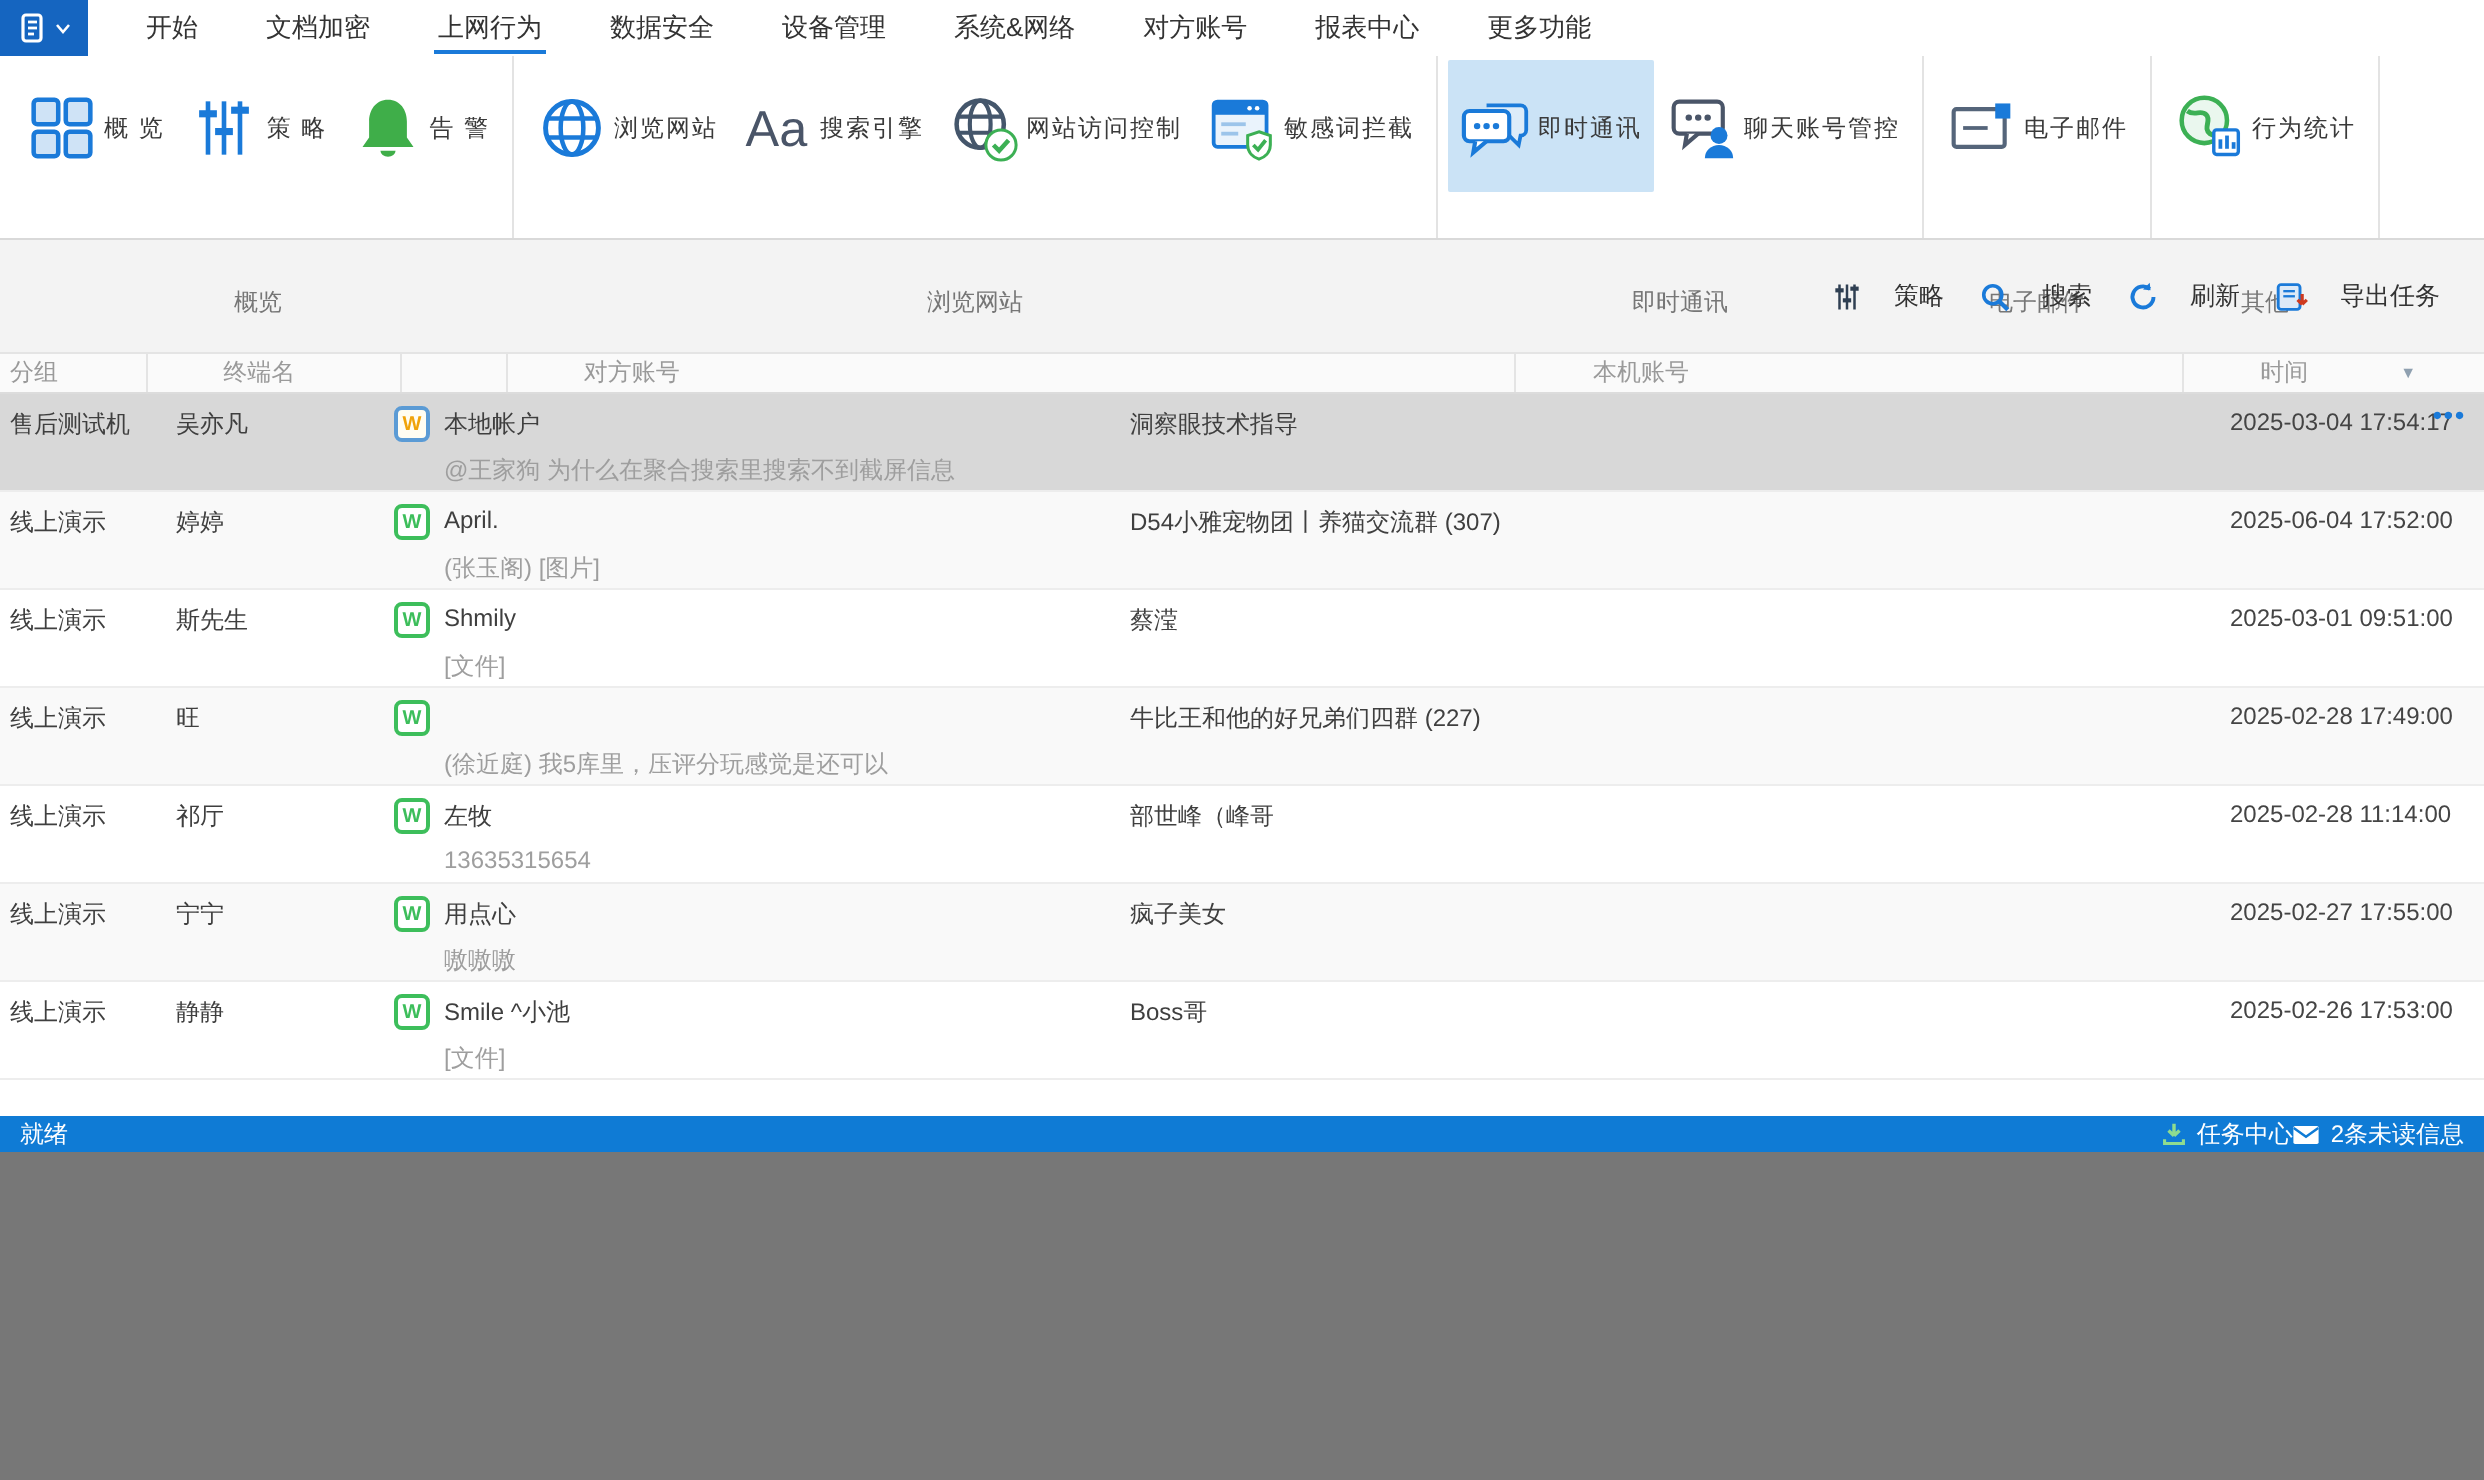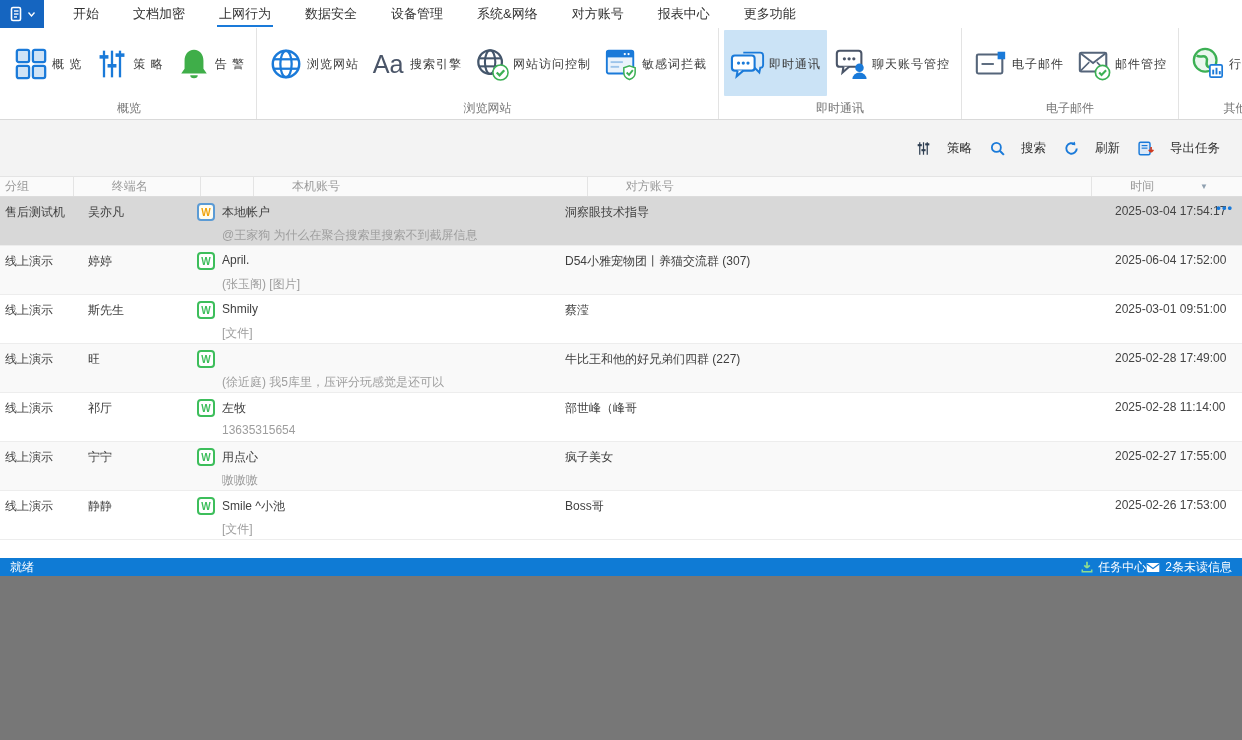--- a/index.html
+++ b/index.html
@@ -12,21 +12,21 @@
   .tab { padding:0 17px; font-size:13px; color:#333; height:28px; line-height:28px; position:relative; cursor:pointer; white-space:nowrap; }
   .tab.active::after { content:""; position:absolute; left:15px; right:15px; bottom:1px; height:2px; background:#1a7ad9; }
 
   
   .ribbon { display:flex; height:92px; background:#fff; border-bottom:1px solid #d9d9d9; padding-left:2px; }
   .rgroup { display:flex; flex-direction:column; border-right:1px solid #e3e3e3; padding:2px 5px 0; }
   .ritems { display:flex; flex:1; align-items:flex-start; }
   .ritem { display:flex; flex-direction:row; align-items:center; gap:3px; padding:5px 6px 3px; min-width:46px; height:66px; cursor:pointer; border-radius:1px; }
   .ritem.selected { background:#cbe3f6; }
   .ritem .rtext { font-size:12px; color:#3a3a3a; white-space:nowrap; letter-spacing:1px; }
-  .rlabel { text-align:center; font-size:12px; color:#767676; padding:4px 0 5px; }
+  .rlabel { text-align:center; font-size:12px; color:#767676; padding:4px 0 5px;margin-top:43px; }
   .ricon { width:36px; height:36px; display:flex; align-items:center; justify-content:center; }
 
   
   .toolstrip { height:56px; background:#f3f3f3; display:flex; align-items:center; justify-content:flex-end; gap:18px; padding-right:22px; }
   .toolbtn { display:flex; align-items:center; gap:16px; cursor:pointer; font-size:12.5px; color:#333; }
 
   
   .thead { display:flex; height:21px; background:#fafafa; border-top:1px solid #e4e4e4; border-bottom:1px solid #dcdcdc; font-size:12px; color:#9a9a9a;gap:32px; }
   .th { line-height:19px; border-right:1px solid #e4e4e4; padding-left:6px; white-space:nowrap; overflow:hidden; cursor:pointer; }
   .th:first-child { padding-left:5px; }
@@ -216,32 +216,20 @@
         <div class="ritem">
           <div class="ricon">
             <svg width="34" height="34" viewBox="0 0 36 36">
               <rect x="3" y="8" width="27" height="20" rx="1.5" fill="#fff" stroke="#55657a" stroke-width="2.2"></rect>
               <line x1="8" y1="18" x2="21" y2="18" stroke="#55657a" stroke-width="2"></line>
               <rect x="25" y="5" width="8" height="8" fill="#1a7ad9"></rect>
             </svg>
           </div>
           <div class="rtext">电子邮件</div>
         </div>
-        <div class="ritem">
-          <div class="ricon">
-            <svg width="34" height="34" viewBox="0 0 36 36">
-              <rect x="3" y="6" width="28" height="20" rx="1.5" fill="#fff" stroke="#55657a" stroke-width="2.2"></rect>
-              <path d="M4 7 L17 17 L30 7" fill="none" stroke="#55657a" stroke-width="2"></path>
-              <path d="M4 25 L13 16 M30 25 L21 16" fill="none" stroke="#55657a" stroke-width="1.6"></path>
-              <circle cx="27" cy="27" r="7.5" fill="#fff" stroke="#3cb054" stroke-width="1.8"></circle>
-              <path d="M23.5 27 L26 29.7 L30.8 24.6" fill="none" stroke="#3cb054" stroke-width="2.2"></path>
-            </svg>
-          </div>
-          <div class="rtext">邮件管控</div>
-        </div>
       </div>
       <div class="rlabel">电子邮件</div>
     </div>
 
     <div class="rgroup">
       <div class="ritems">
         <div class="ritem">
           <div class="ricon">
             <svg width="34" height="34" viewBox="0 0 36 36">
               <circle cx="15" cy="14" r="12" fill="#eaf7ee" stroke="#3cb054" stroke-width="2.4"></circle>
@@ -293,22 +281,22 @@
         <path d="M18 8 L18 15 M18 15 L14.8 12 M18 15 L21.2 12" fill="none" stroke="#cf3a1f" stroke-width="2.2"></path>
       </svg>
       <span>导出任务</span>
     </div>
   </div>
 
   <div class="thead">
     <div class="th" style="width:84px">分组</div>
     <div class="th" style="width:109px">终端名</div>
     <div class="th" style="width:23px"></div>
+    <div class="th" style="width:544px">对方账号</div>
     <div class="th" style="width:347px">本机账号</div>
-    <div class="th" style="width:544px">对方账号</div>
     <div class="th" style="width:135px">
       <span>时间</span>
       <span class="th-caret">▼</span>
     </div>
   </div>
 
   <div class="rows">
 
     <div class="row selected">
       <div class="cell c-group">售后测试机</div>

